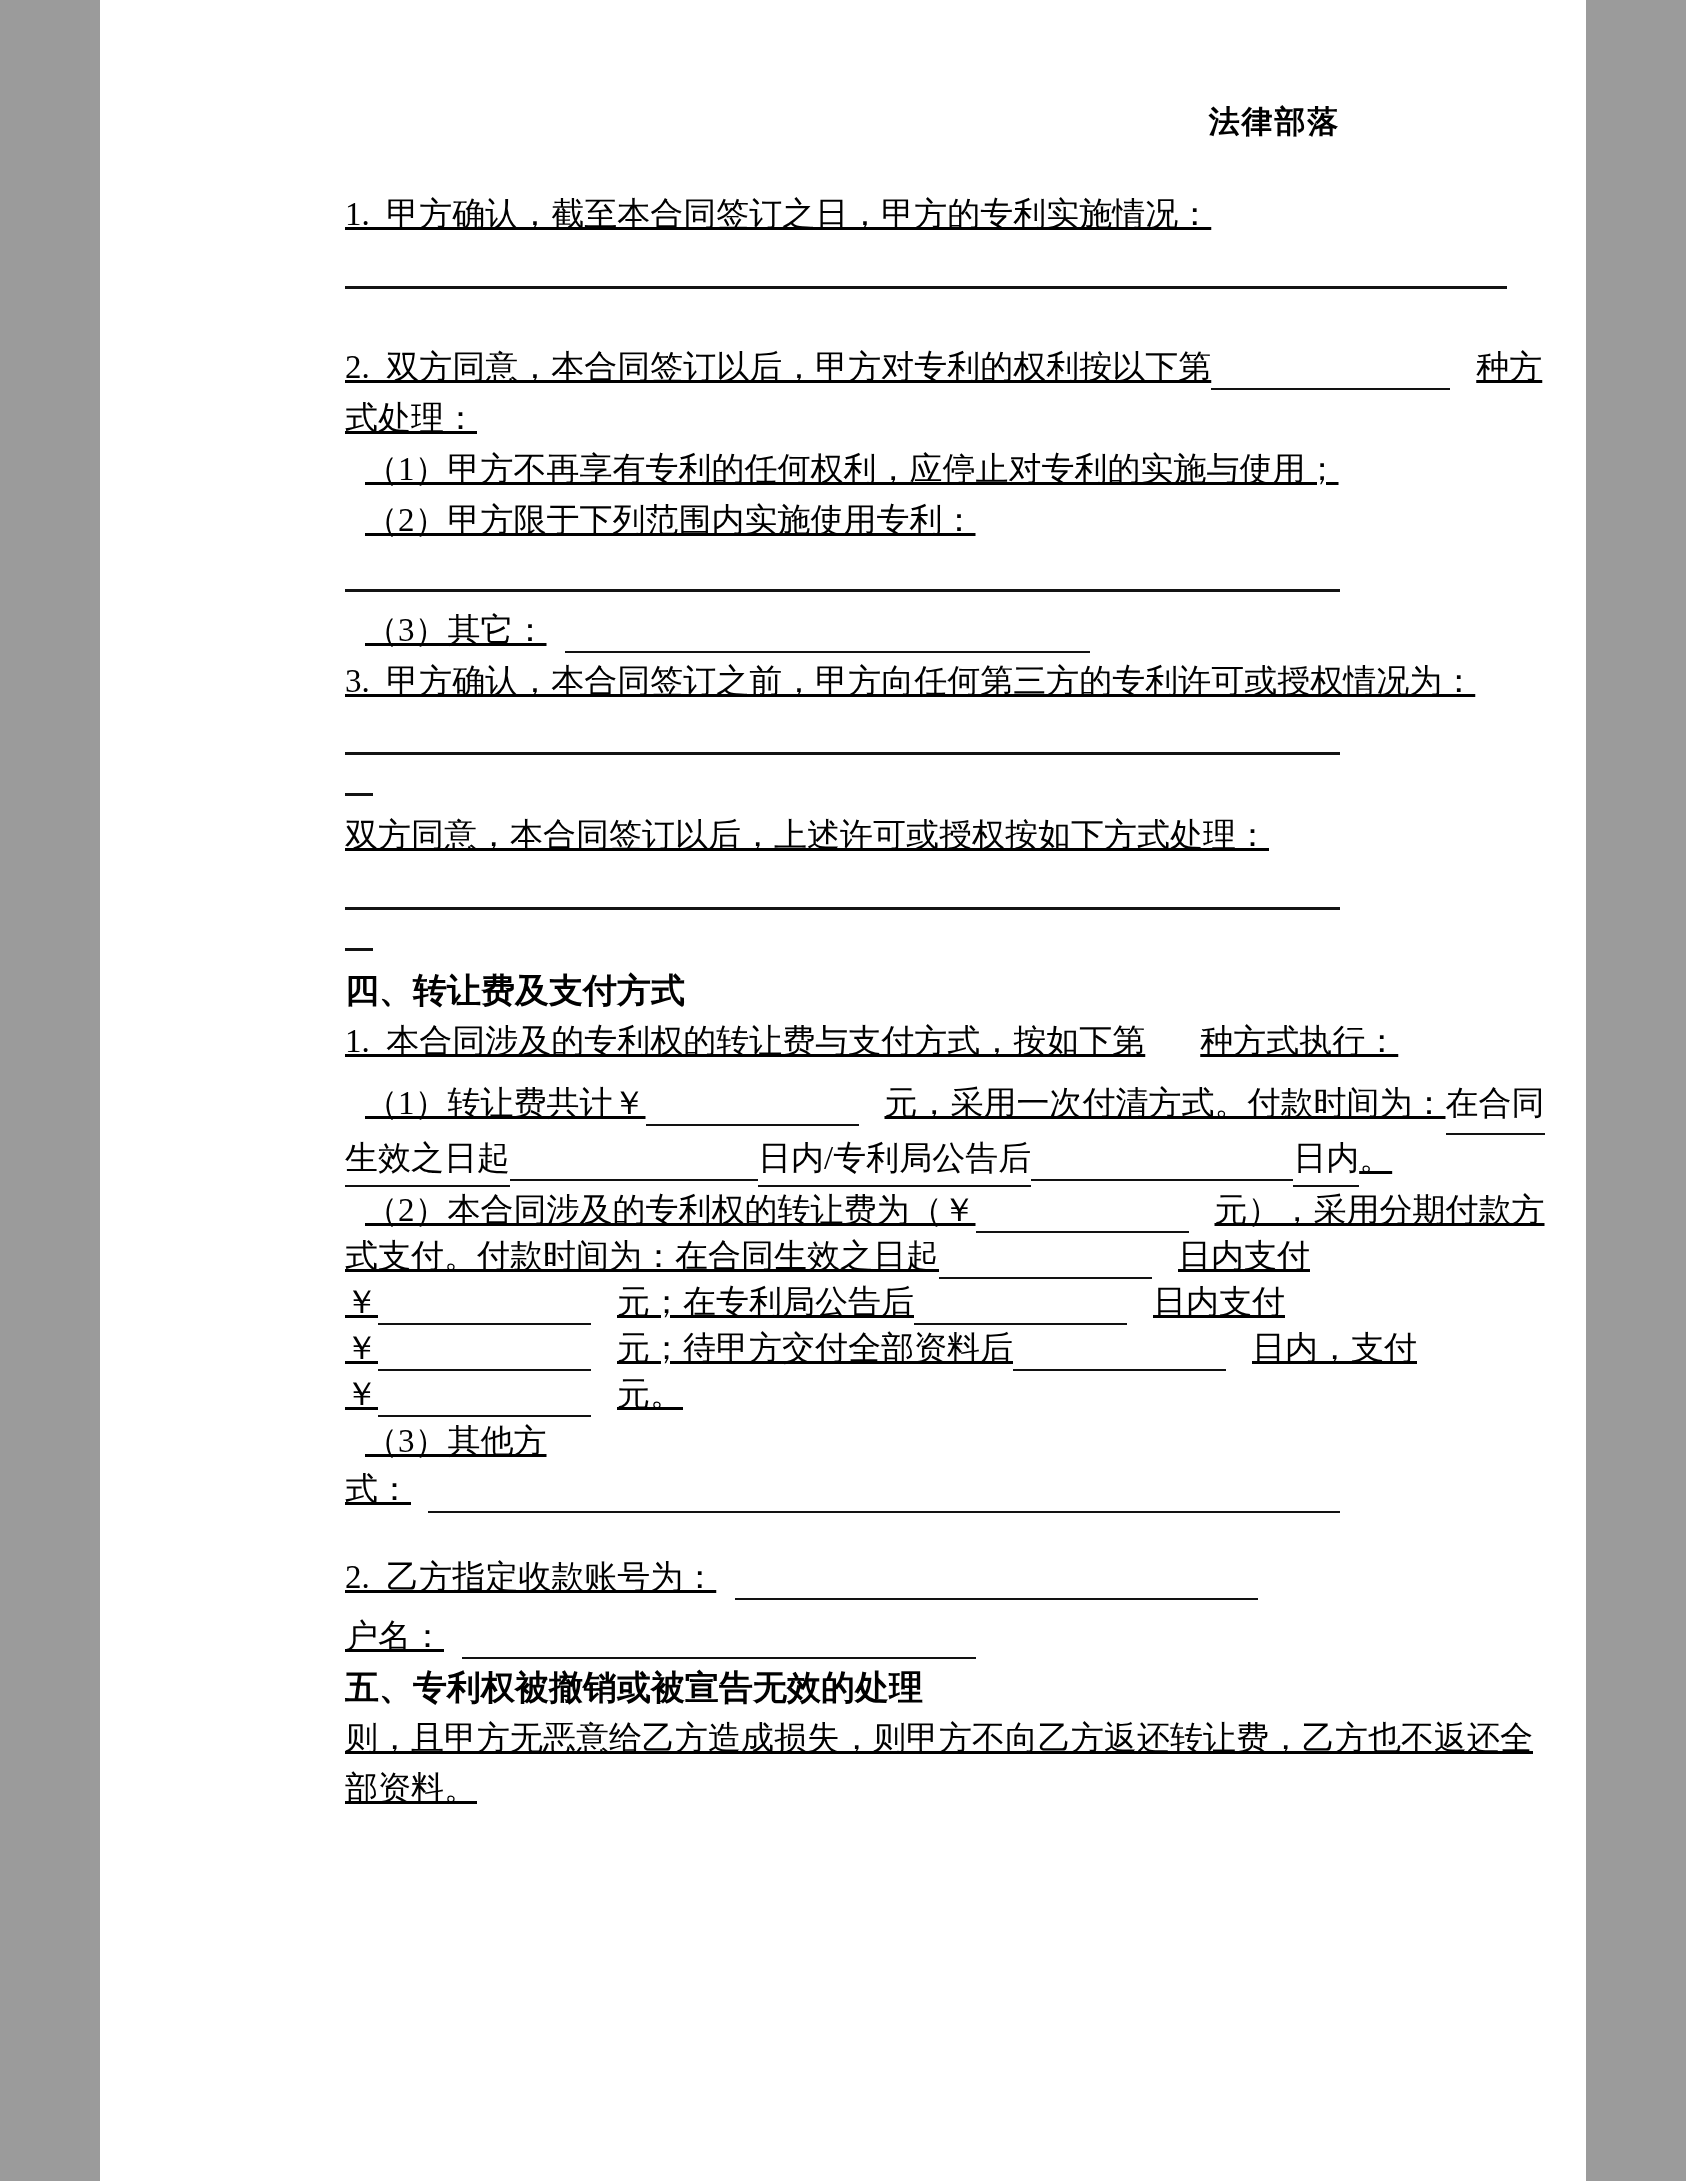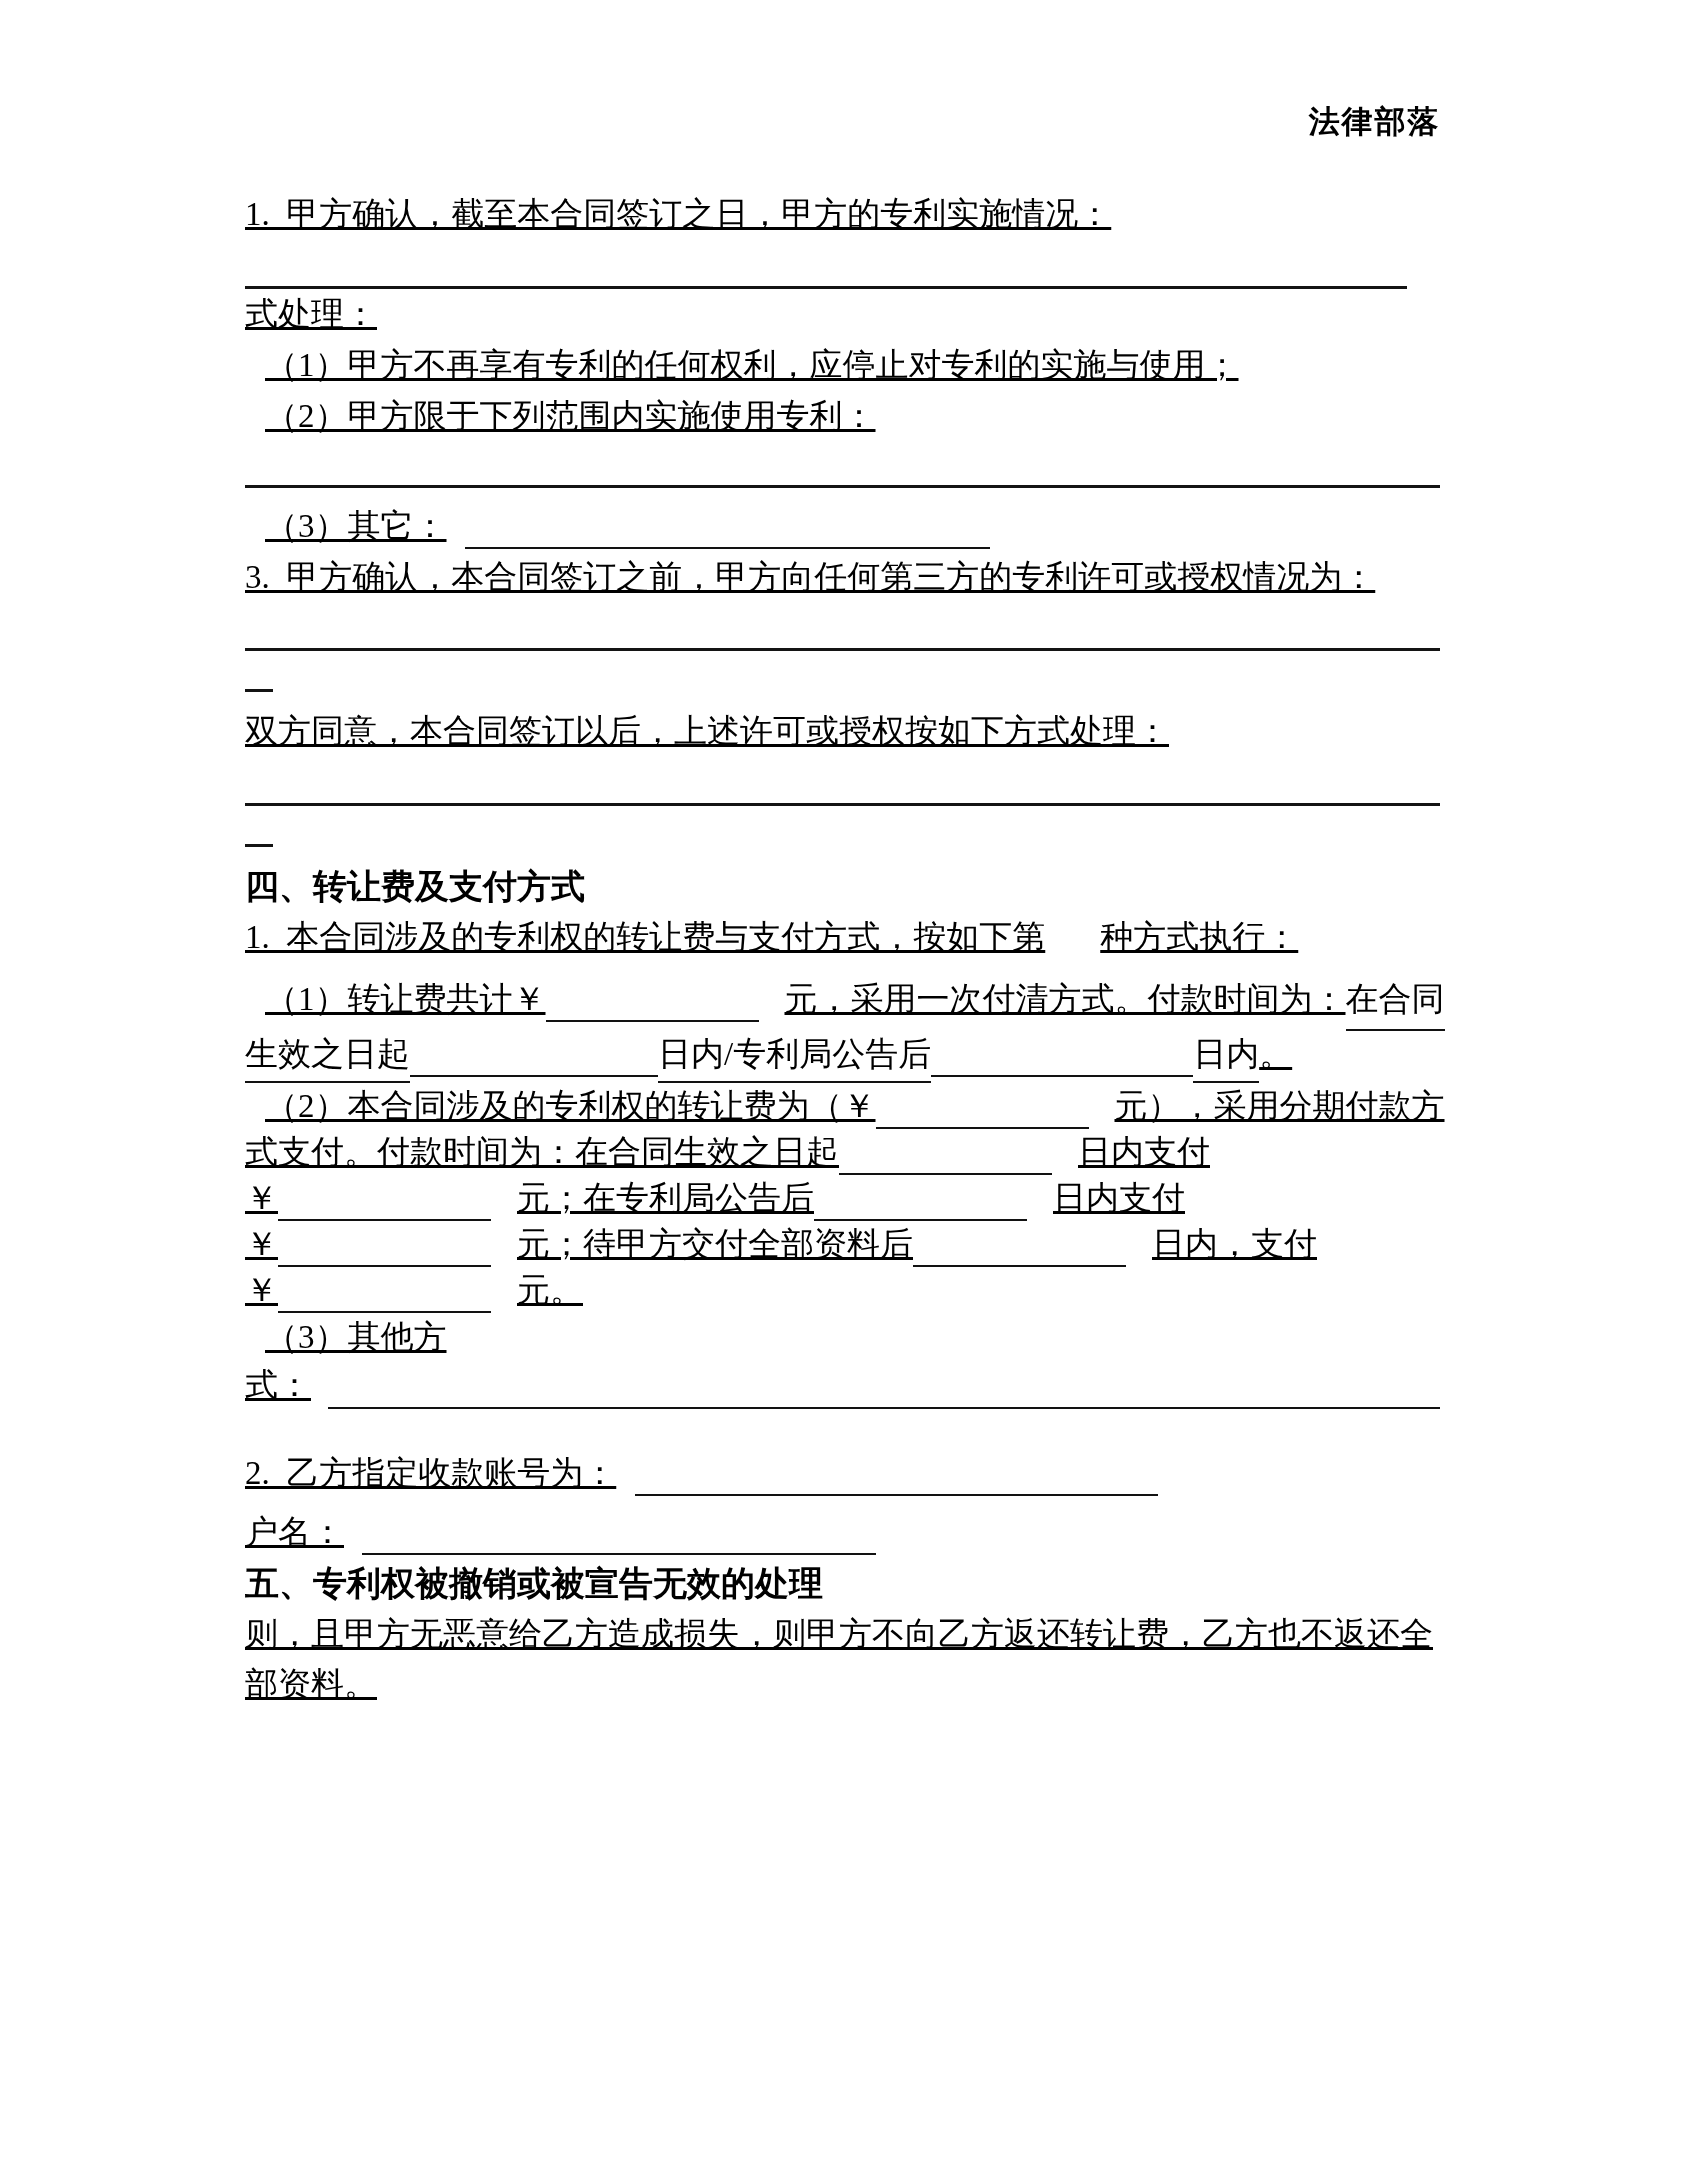--- a/index.html
+++ b/index.html
@@ -1,17 +1,17 @@
 <!DOCTYPE html>
 <html style="font-size:14.7px"><head>
 <meta charset="utf-8">
 <style>
   html,body{margin:0;padding:0;background:#9b9b9b;}
   .page{
-    width:1686px;height:2182px;background:#ffffff;position:relative;
+    width:1486px;height:2182px;background:#ffffff;position:relative;
     margin:0 auto;overflow:hidden;
     font-family:"Liberation Serif","DejaVu Serif",serif;
     color:#000;
   }
   .content{padding:0 246px 0 245px;}
   .brand{
     margin-top:96px;line-height:51px;text-align:right;
     font-family:"Liberation Sans","DejaVu Sans",sans-serif;
     font-weight:bold;font-size:31px;letter-spacing:1.8px;
   }
@@ -55,20 +55,21 @@
 
 <div class="page">
   <div class="content">
 
     <div class="brand">法律部落</div>
 
     <div class="ln" style="margin-top:42px">1.  甲方确认，截至本合同签订之日，甲方的专利实施情况：</div>
 
     <div class="hr short1" style="margin-top:46px"></div>
 
+    <div class="ln" style="margin-top:53px"><span>2.  双方同意，本合同签订以后，甲方对专利的权利按以下第</span><span class="blank b260"></span><span class="sp28"></span><span>种方</span></div>
     <div class="ln">式处理：</div>
 
     <div class="ln ind">（1）甲方不再享有专利的任何权利，应停止对专利的实施与使用；</div>
     <div class="ln ind">（2）甲方限于下列范围内实施使用专利：</div>
 
     <div class="hr" style="margin-top:43px"></div>
 
     <div class="ln ind" style="margin-top:13px"><span>（3）其它：</span><span class="sp20"></span><span class="blank b572"></span></div>
 
     <div class="ln">3.  甲方确认，本合同签订之前，甲方向任何第三方的专利许可或授权情况为：</div>

